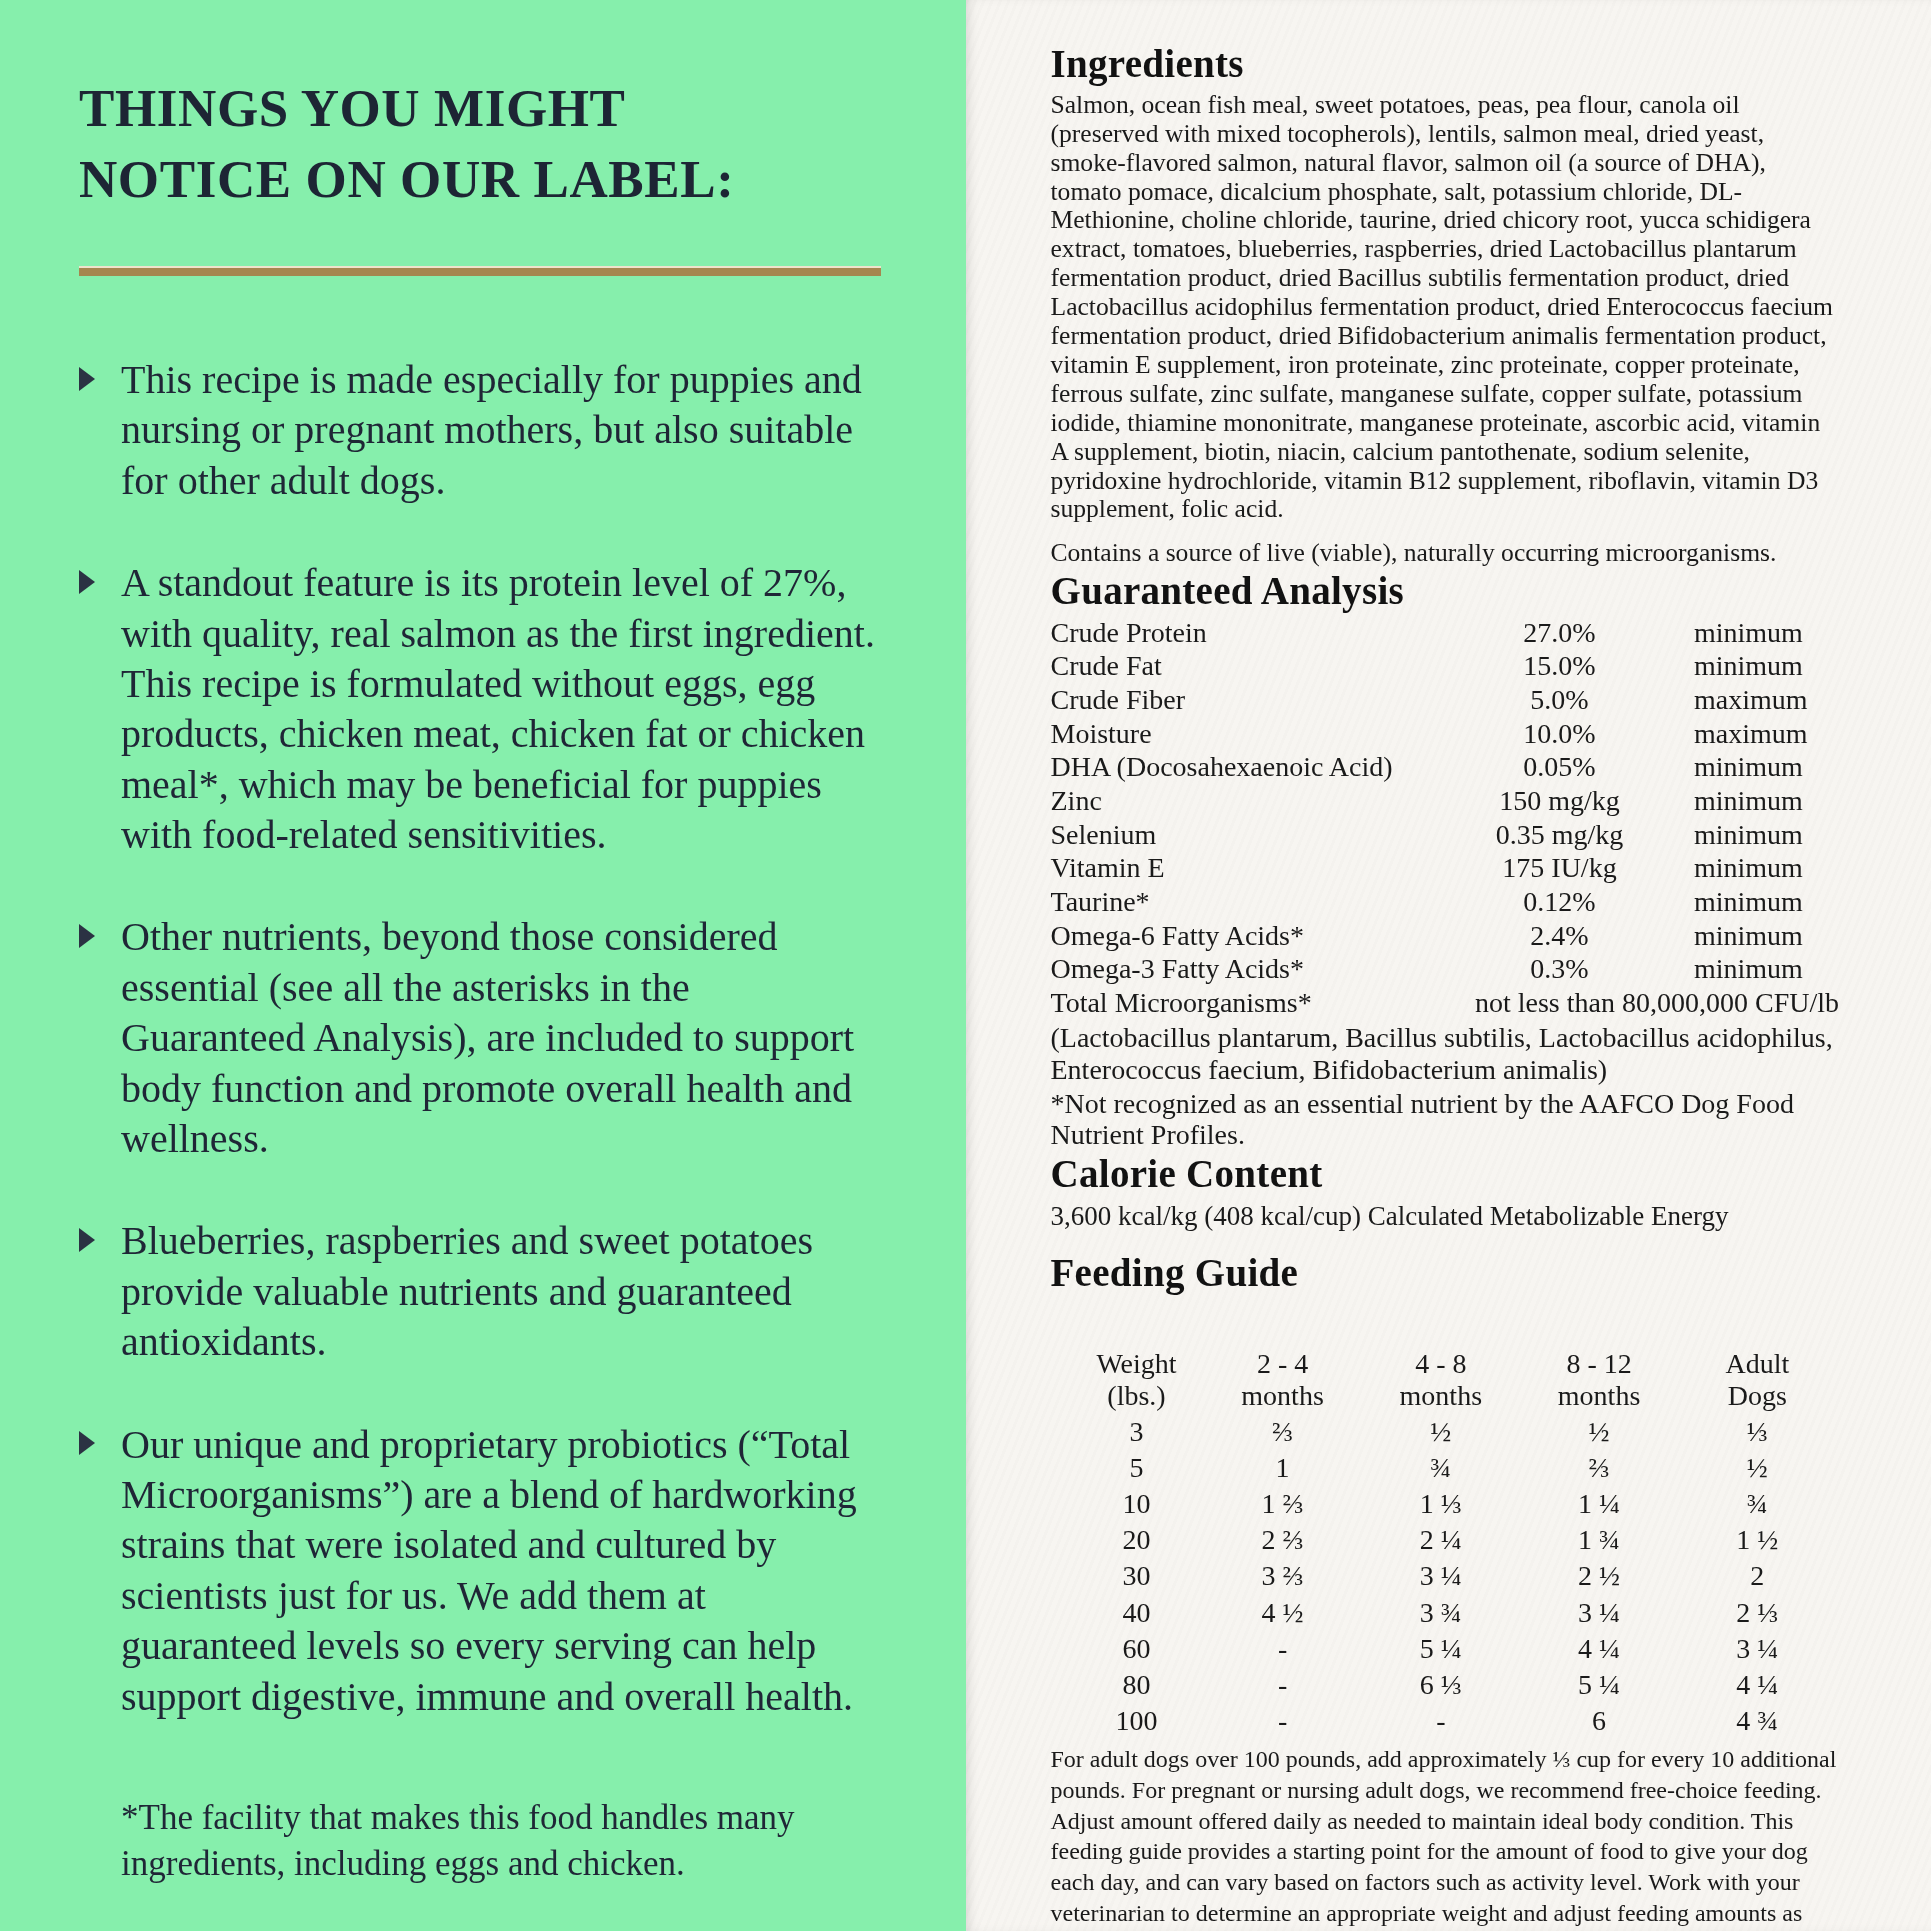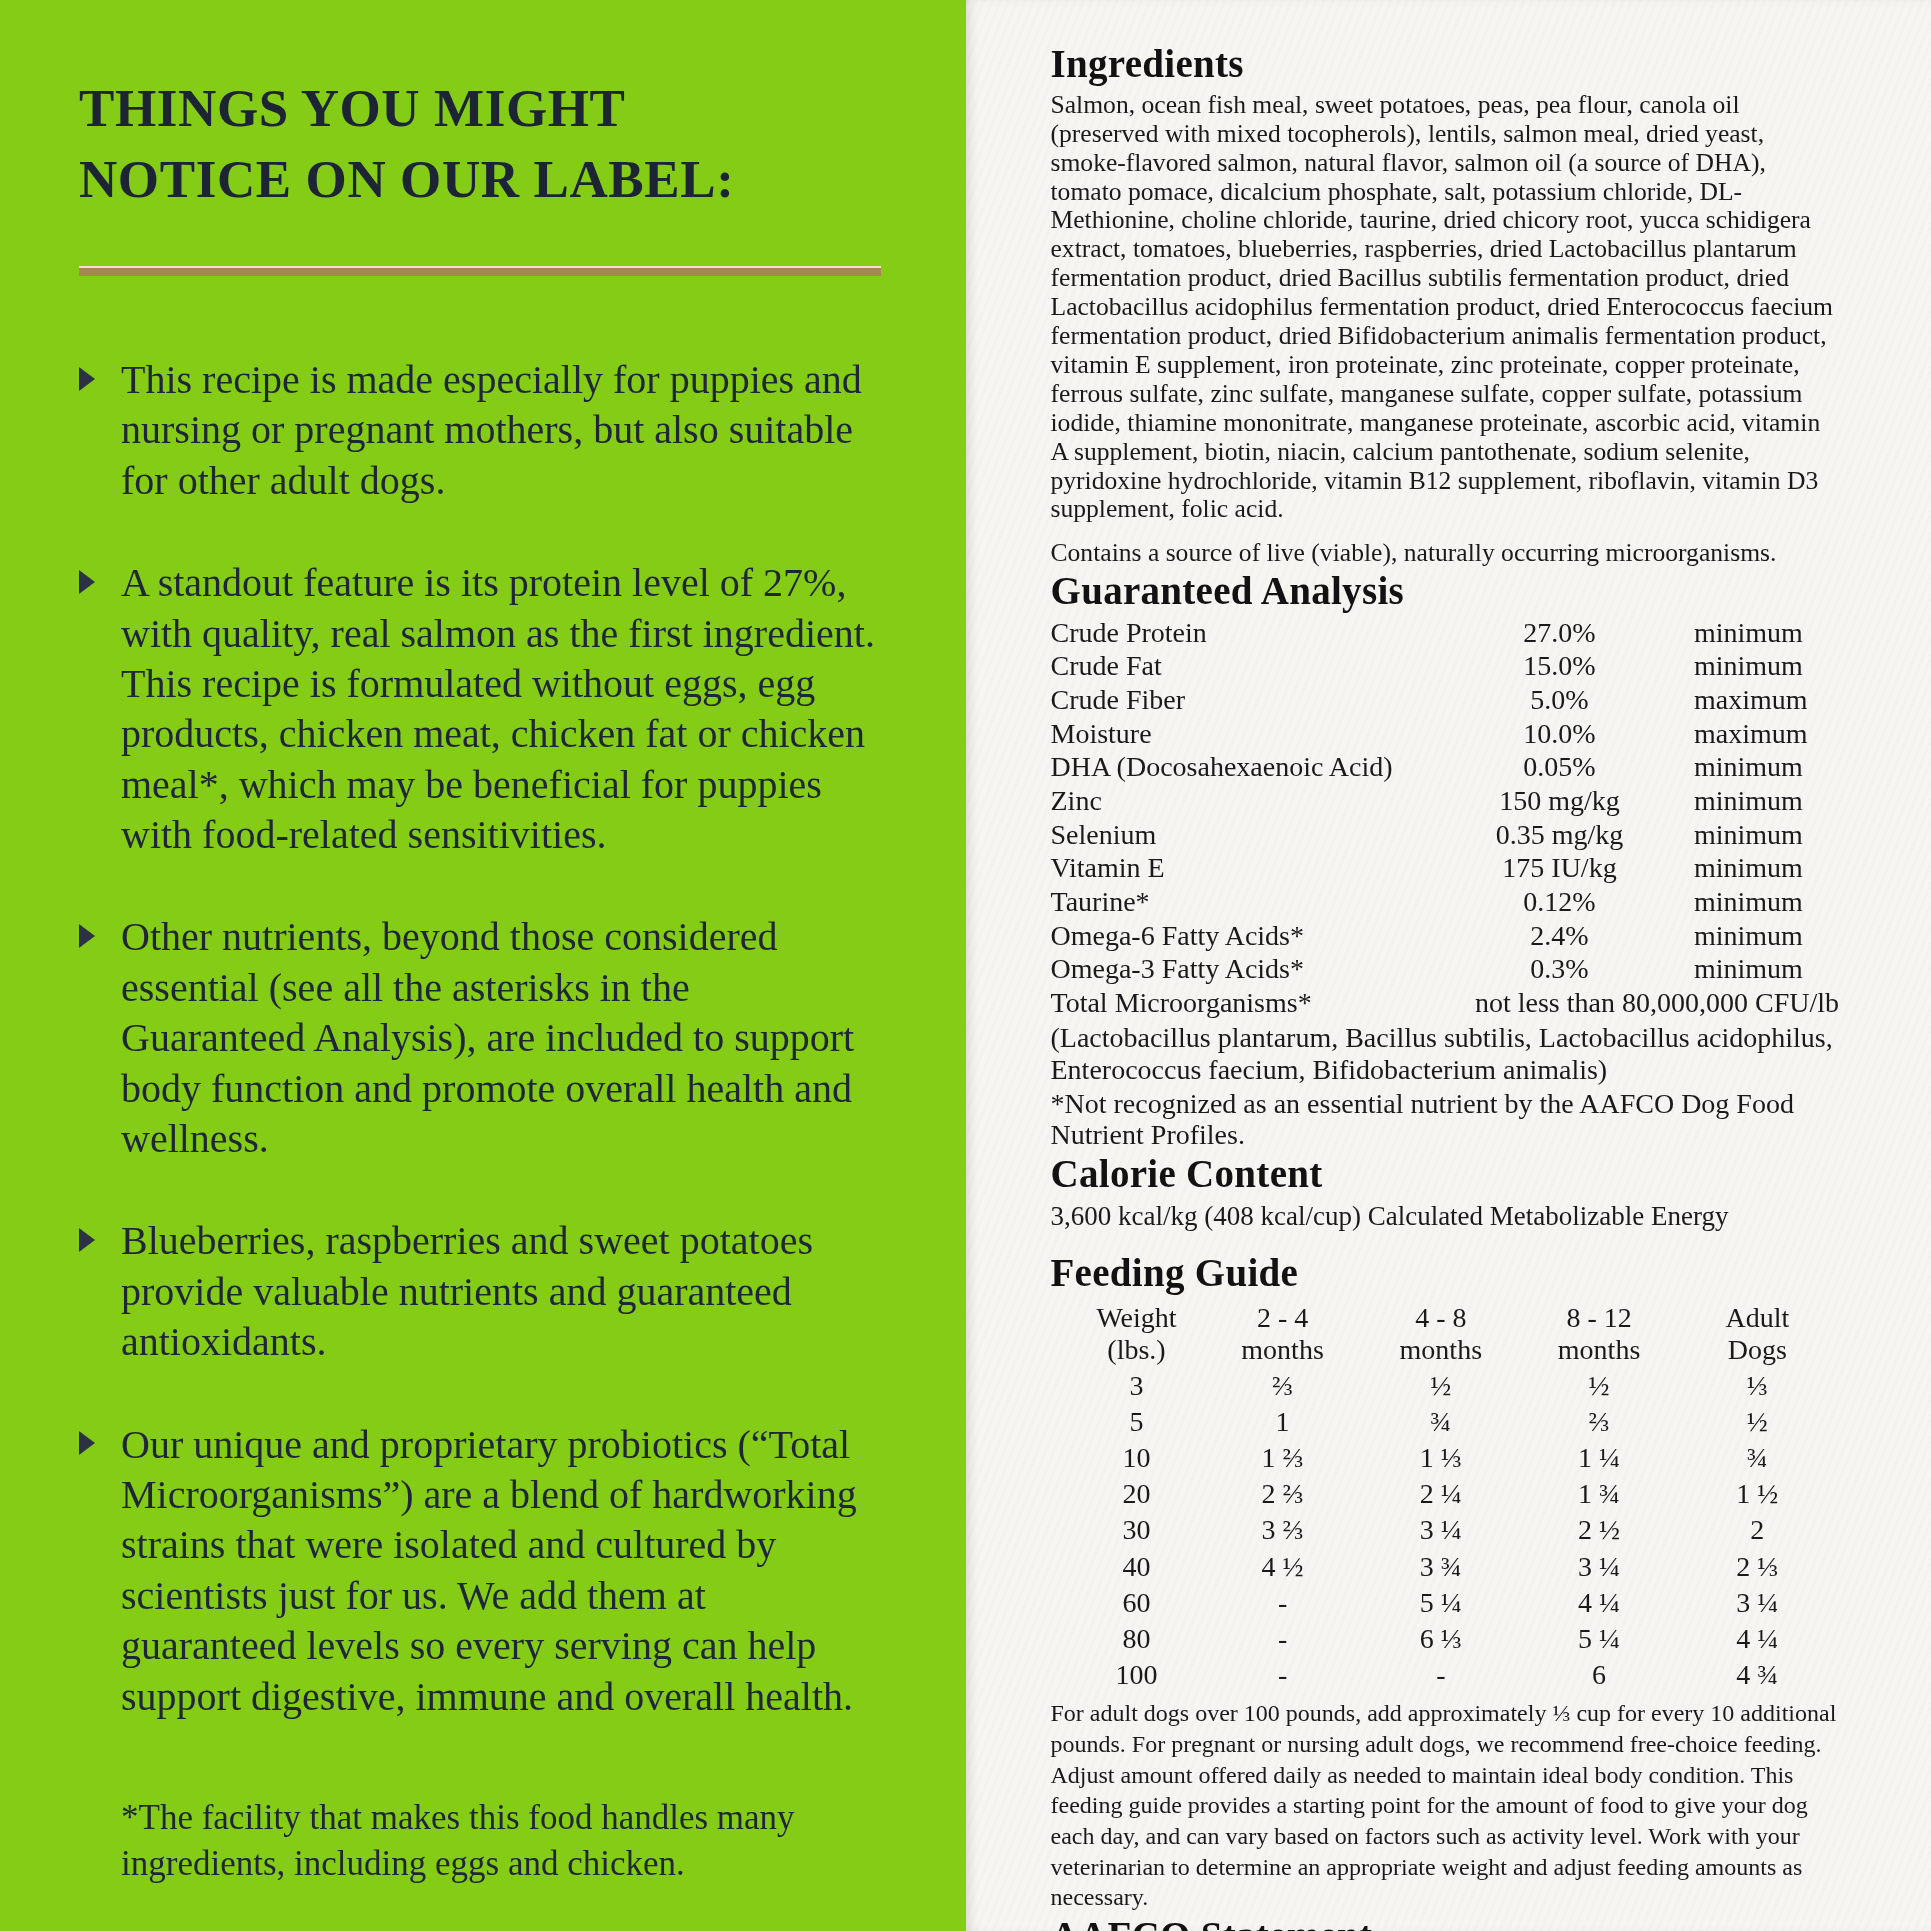--- a/index.html
+++ b/index.html
@@ -3,21 +3,21 @@
 <meta charset="utf-8">
 <style>
   html,body{margin:0;padding:0;background:#ffffff;}
   .page{
     width:1931px;height:1931px;display:flex;overflow:hidden;
     font-family:"Liberation Serif", serif;
   }
   
   .left{
     width:966px;height:100%;box-sizing:border-box;
-    background:#84cc16;color:#1f2636;
+    background:#86efac;color:#1f2636;
     padding:54px 85px 0 79px;overflow:hidden;
   }
   .left-title{
     font-size:53px;line-height:1.33;font-weight:700;letter-spacing:0.6px;
     white-space:pre-line;margin:19.3px 0 0 0;color:#1d2534;
   }
   .divider{height:7.7px;width:100%;margin-top:52px;background:#a5874f;border-top:2.9px solid #efe3cc;}
   .bullets{list-style:none;margin:79px 0 0 0;padding:0;}
   .bullets li{display:flex;gap:26px;margin-bottom:52px;font-size:40px;line-height:1.26;}
   .marker{
@@ -51,21 +51,21 @@
   .micro-detail,.ga-footnote{font-size:28px;line-height:1.14;margin:1.9px 0 0 0;}
   .cal-text{font-size:27px;line-height:1.15;margin:4.8px 0 0 0;}
   .fg-head{display:flex;align-items:baseline;gap:22px;margin-top:17.4px;}
   .fg-sub{font-size:32px;font-weight:700;color:#121212;}
   .fg-table{
     display:grid;grid-template-columns:130px repeat(4,1fr);
     width:763px;margin:7.7px 0 0 21px;font-size:28px;text-align:center;
     row-gap:4.8px;column-gap:3.9px;
   }
   .fg-cell{line-height:1.12;}
-  .fg-header{white-space:pre-line;}
+  .fg-header{white-space:pre-line;margin-top:46px;}
   .fg-note{font-size:24px;line-height:1.28;margin:7.7px 0 0 0;}
 </style>
 </head>
 <body>
 
 <div class="page">
 
   <section class="left">
     <h1 class="left-title">THINGS YOU MIGHT
 NOTICE ON OUR LABEL:</h1>

